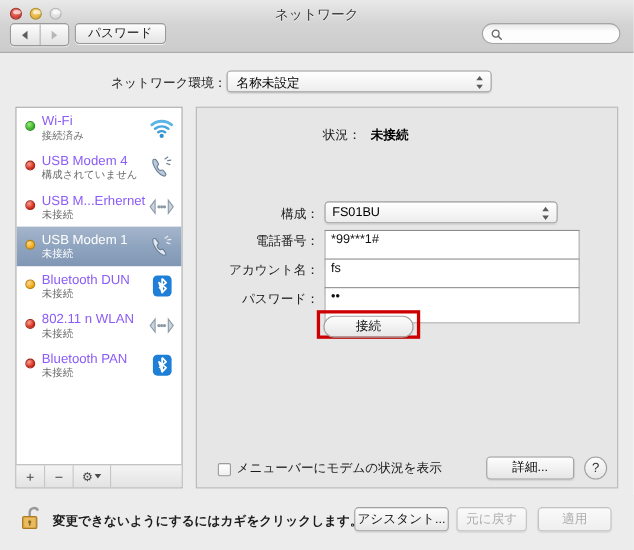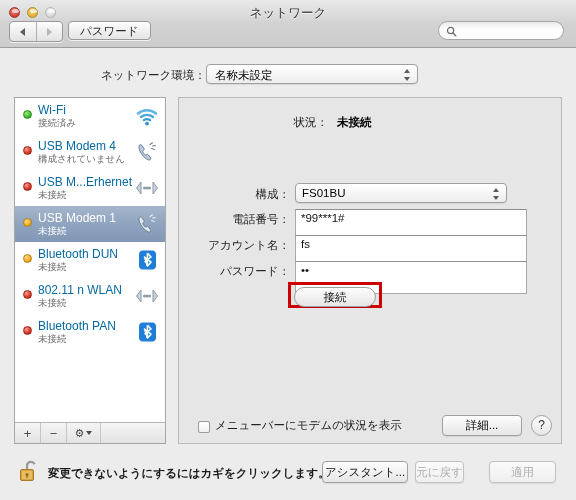--- a/index.html
+++ b/index.html
@@ -130,21 +130,21 @@
   
   #location-label {
     position: absolute;
     left: 101px; top: 68px;
     font-size: 11.5px;
     color: #1b1b1b;
   }
   #location-popup {
     position: absolute;
     left: 206px; top: 64px;
-    width: 212px; height: 20px;
+    width: 241px; height: 20px;
     border: 1px solid #a0a0a0;
     border-radius: 4px;
     background: linear-gradient(to bottom, #ffffff, #ededed);
     box-shadow: 0 1px 1px rgba(0,0,0,0.09);
     box-sizing: border-box;
   }
   #location-popup .val {
     position: absolute;
     left: 8px; top: 3px;
     font-size: 11.5px;
@@ -194,21 +194,21 @@
     border-radius: 50%;
     box-sizing: border-box;
   }
   .dot.green  { background: radial-gradient(circle at 35% 30%, #9ded72, #39b52c 65%, #1f8019); border: 1px solid #2d8a25; }
   .dot.red    { background: radial-gradient(circle at 35% 30%, #ff9d8f, #d42d1c 65%, #9b1d10); border: 1px solid #9e2316; }
   .dot.orange { background: radial-gradient(circle at 35% 30%, #ffd98a, #f0a81b 65%, #b97c09); border: 1px solid #b4800f; }
   .svc-name {
     position: absolute;
     left: 23px; top: 5px;
     font-size: 12px;
-    color: #0369a1;
+    color: #8b5cf6;
     white-space: nowrap;
   }
   .svc-status {
     position: absolute;
     left: 23px; top: 19px;
     font-size: 9.5px;
     color: #6b6b6b;
     white-space: nowrap;
   }
   .service-row.selected .svc-name,
@@ -399,21 +399,21 @@
     line-height: 20px;
     font-size: 11.5px;
     color: #111;
   }
   .bottom-btn.disabled {
     color: #adadad;
     background: linear-gradient(to bottom, #fafafa, #efefef);
     border-color: #c2c2c2;
   }
   #assistant-button { left: 322px; width: 86px; }
-  #revert-button    { left: 415px; width: 49px; }
+  #revert-button    { left: 415px; width: 64px; }
   #apply-button     { left: 489px; width: 67px; }
 </style>
 </head>
 <body>
 
 <div id="window">
 
   <div id="titlebar">
     <div class="light" id="light-close">
         <div class="gloss"></div>

